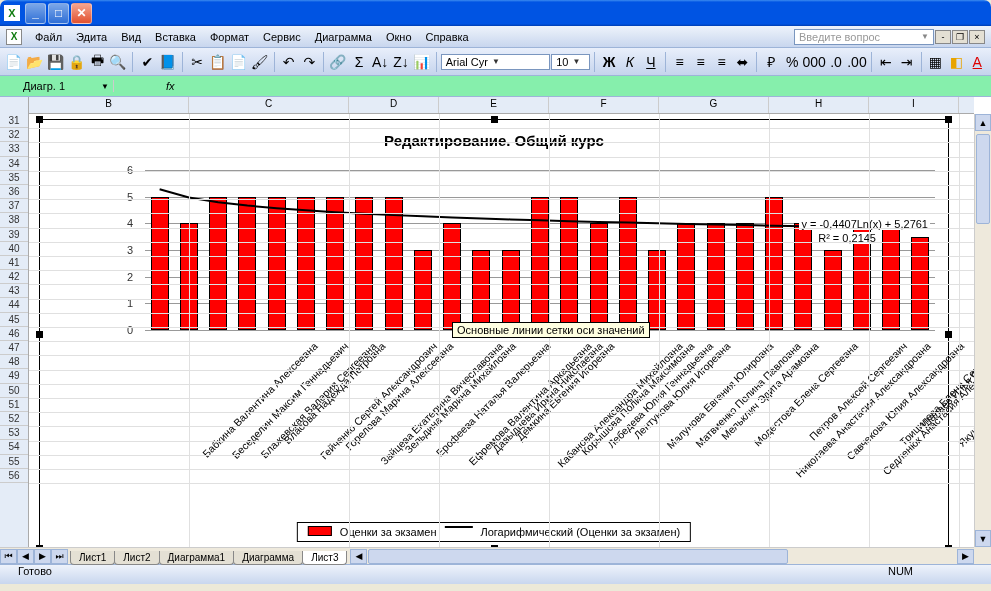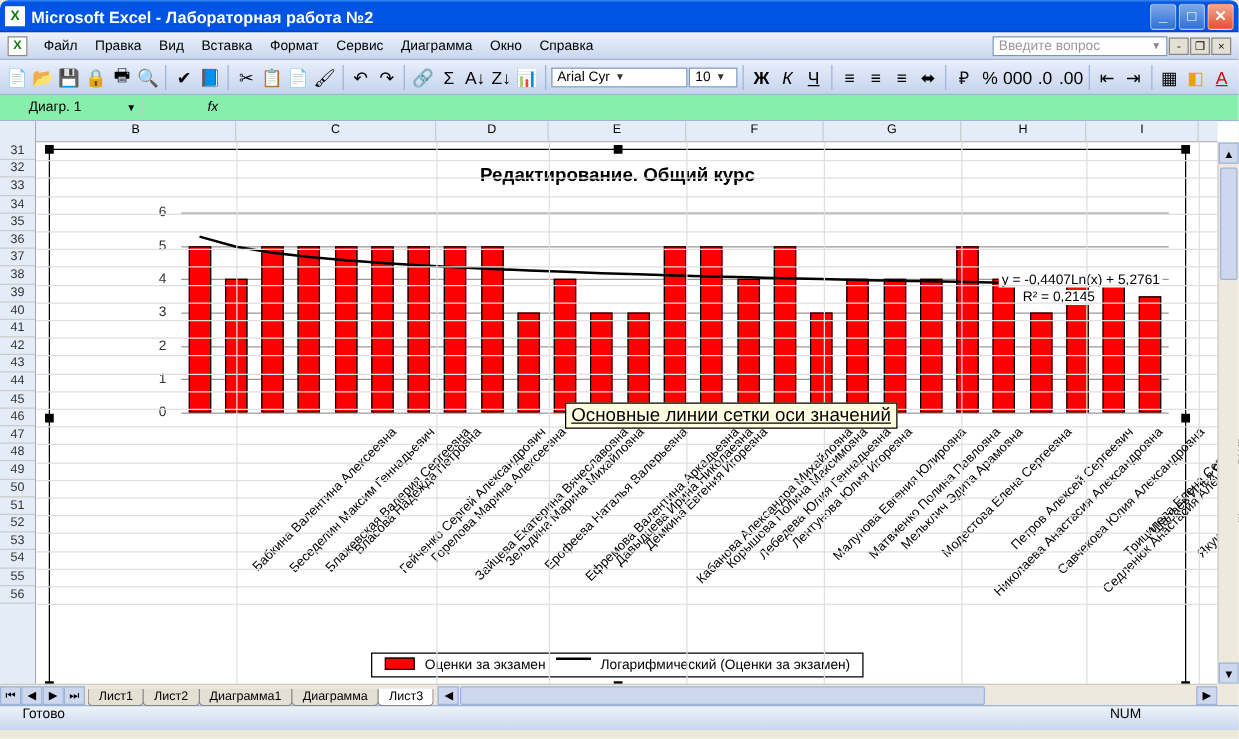--- a/index.html
+++ b/index.html
@@ -55,47 +55,46 @@
 
   .chart-obj { position:absolute; left:10px; top:5px; width:910px; height:430px; background:#fff; border:1.5px solid #000; }
   .chart-obj .handle { position:absolute; width:7px; height:7px; background:#000; }
   .chart-title { text-align:center; font-weight:bold; font-size:15px; padding:12px 0 4px 0; font-family: Arial;}
   .plot-area { position:absolute; left:105px; top:50px; width:790px; height:160px; }
   .yaxis-tick { position:absolute; left:-18px; font-size:11px; color:#333; transform:translateY(-50%);}
   .grid-line { position:absolute; left:0; right:0; height:1px; background:#999; }
   .bar { position:absolute; bottom:0; background:#ff0000; border:1px solid #000; width:18px; }
   .trendline { position:absolute; pointer-events:none; }
   .xaxis-label { position:absolute; font-size:10.5px; transform-origin: right center; transform: rotate(-45deg); white-space:nowrap; color:#000; }
-  .tooltip-box { position:absolute; background:#ffffe1; border:1px solid #000; padding:1px 4px; font-size:15px; z-index:5;text-decoration:underline;}
+  .tooltip-box { position:absolute; background:#ffffe1; border:1px solid #000; padding:1px 4px; font-size:11px; z-index:5;}
   .trend-eq { position:absolute; font-size:11px; background:#fff; padding:0 2px; }
   .legend { position:absolute; bottom:6px; left:50%; transform:translateX(-50%); border:1px solid #000; padding:3px 10px; font-size:11px; display:flex; align-items:flex-start; gap:8px;}
   .legend-swatch { width:24px; height:10px; background:#ff0000; border:1px solid #000;}
   .legend-line { width:28px; height:2px; background:#000; }
 
   .statusbar { height:20px; background: linear-gradient(to bottom, #eef3fb, #c8d6ee); border-top:1px solid #9db4d8; display:flex; align-items:flex-start; padding:0 6px; font-size:11px;}
   .statusbar .cell { padding:0 12px; }
   .statusbar .spacer { flex:1; }
 </style>
 </head>
 <body>
 
 <div class="titlebar">
   <div class="app-icon">X</div>
-  <div class="title-text">Microsoft Excel - Лабораторная работа №2</div>
   <div class="winbtns">
     <div class="winbtn min">_</div>
     <div class="winbtn max">□</div>
     <div class="winbtn close">✕</div>
   </div>
 </div>
 
 <div class="menubar">
   <div class="ctrl-icon">X</div>
   <div class="menu-item"><span>Файл</span></div>
-  <div class="menu-item"><span>Правка</span></div>
+  <div class="menu-item"><span>Эдита</span></div>
   <div class="menu-item"><span>Вид</span></div>
   <div class="menu-item"><span>Вставка</span></div>
   <div class="menu-item"><span>Формат</span></div>
   <div class="menu-item"><span>Сервис</span></div>
   <div class="menu-item"><span>Диаграмма</span></div>
   <div class="menu-item"><span>Окно</span></div>
   <div class="menu-item"><span>Справка</span></div>
   <div class="right">
     <div class="helpbox">
       <span style="color:#999;">Введите вопрос</span>

